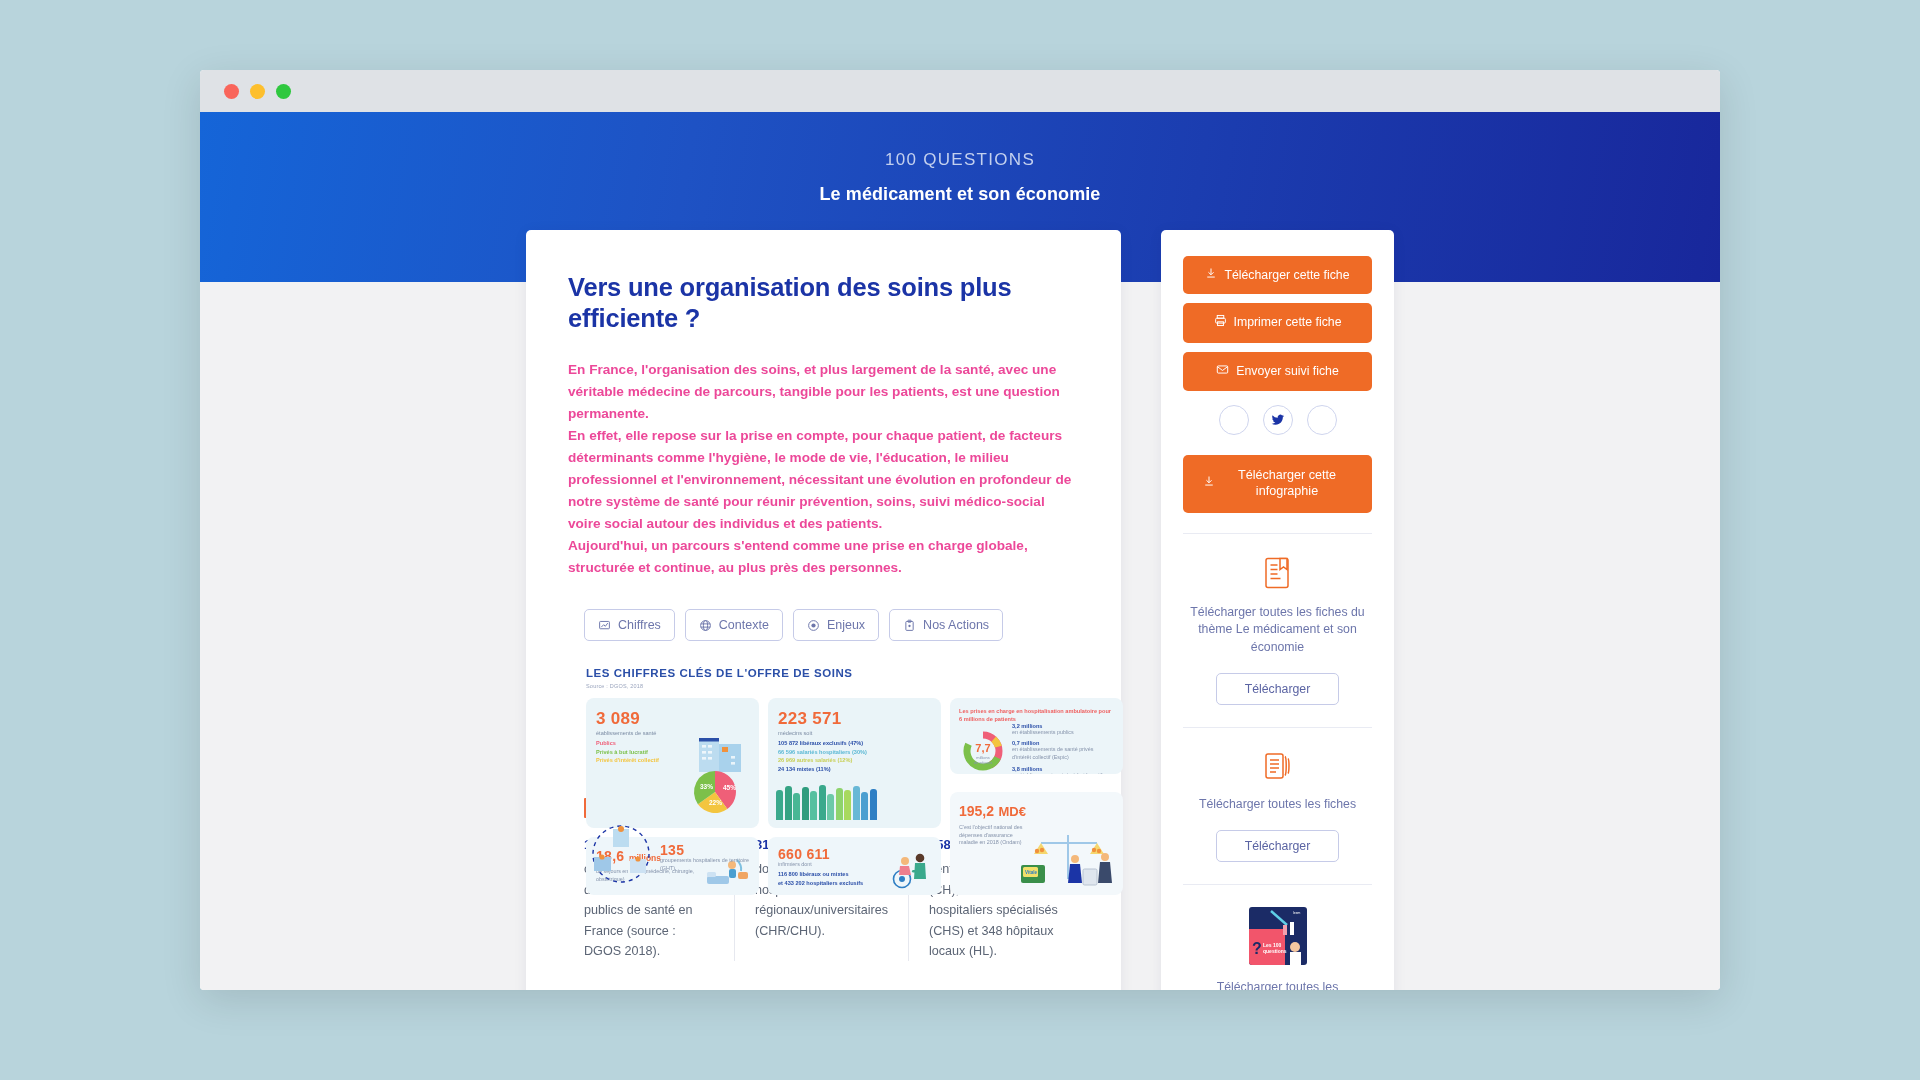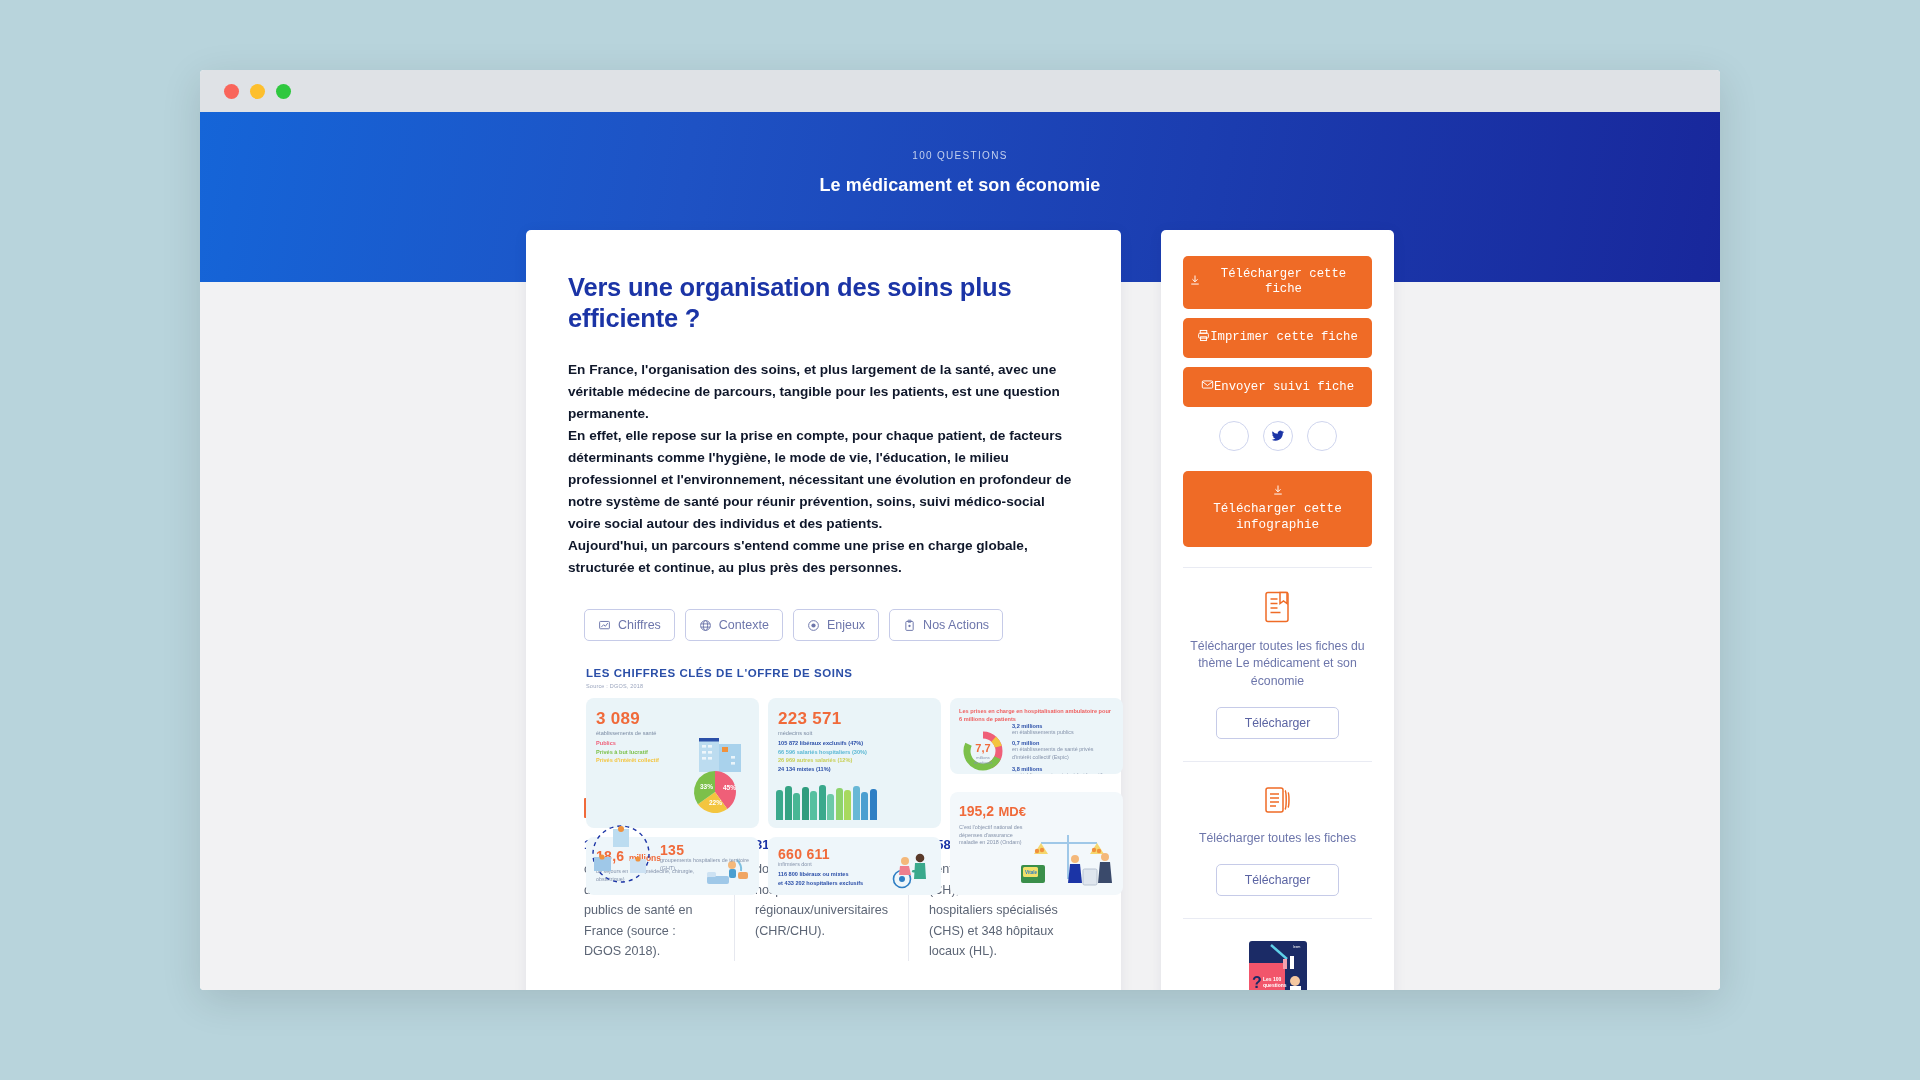--- a/index.html
+++ b/index.html
@@ -26,21 +26,21 @@
 
   .viewport{position:relative;width:100%;height:878px;background:#f2f2f3;overflow:hidden;}
 
   
   .hero{
     position:absolute;left:0;top:0;width:100%;height:170px;
     background:linear-gradient(100deg,#1565d8 0%,#1e52c4 32%,#18279b 100%);
     text-align:center;
   }
   .hero-kicker{
-    color:#c3d0ee;font-size:10px;letter-spacing:1.3px;margin-top:38px;font-weight:400;
+    color:#c3d0ee;font-size:17px;letter-spacing:1.3px;margin-top:38px;font-weight:400;
   }
   .hero-title{
     color:#ffffff;font-size:18px;font-weight:700;margin-top:14px;letter-spacing:.1px;
   }
 
   
   .content-row{
     position:absolute;left:0;top:118px;width:100%;display:flex;justify-content:center;gap:40px;
   }
   .main-card{
@@ -49,21 +49,21 @@
   }
   .side-card{
     width:233px;background:#fff;border-radius:5px;padding:26px 22px 30px 22px;
     box-shadow:0 2px 14px rgba(20,30,80,.07);box-sizing:border-box;min-height:800px;
   }
 
   h1.page-title{
     color:#1b34a6;font-size:25.5px;font-weight:700;margin:0 0 26px 0;letter-spacing:-.2px;line-height:1.2;
   }
   .body-copy{
-    color:#0f172a;font-size:13.6px;font-weight:700;line-height:1.62;margin:0;white-space:pre-line;
+    color:#ec4899;font-size:13.6px;font-weight:700;line-height:1.62;margin:0;white-space:pre-line;
   }
 
   
   .tabs{display:flex;gap:10px;margin:30px 0 0 16px;}
   .tab{
     display:flex;align-items:center;gap:7px;
     border:1px solid #c6cbe8;border-radius:5px;background:#fff;
     padding:8px 13px;color:#6d76ab;font-size:12.5px;cursor:pointer;white-space:nowrap;
   }
   .tab svg{display:block;}
@@ -110,26 +110,26 @@
   .figs{display:flex;margin-left:16px;}
   .fig{
     flex:1;padding:0 20px 0 0;box-sizing:border-box;
   }
   .fig + .fig{border-left:1px solid #e6e8ef;padding-left:20px;}
   .fig-num{color:#1b34a6;font-size:13px;font-weight:700;margin-bottom:7px;}
   .fig-txt{color:#5c6575;font-size:12.6px;line-height:1.62;}
 
   
   .btn-orange{
-    display:flex;align-items:center;justify-content:center;
+    display:flex;align-items:center;justify-content:center;gap:7px;
     background:#ef6b26;color:#fff;border:none;border-radius:5px;
     width:100%;padding:11px 6px;font-size:12.3px;margin-bottom:9px;cursor:pointer;
-    font-family:Liberation Mono, monospace;line-height:1.25;
-  }
-  .btn-orange.tall{padding:13px 20px;font-size:12.6px;margin:0 0 20px 0;flex-direction:column;}
+    font-family:Liberation Sans, sans-serif;line-height:1.25;
+  }
+  .btn-orange.tall{padding:13px 20px;font-size:12.6px;margin:0 0 20px 0;}
   .socials{display:flex;gap:14px;justify-content:center;margin:14px 0 20px 0;}
   .soc{
     width:28px;height:28px;border-radius:50%;border:1px solid #cfd5ee;background:#fff;
     display:flex;align-items:center;justify-content:center;cursor:pointer;
   }
   .dl-card{
     border-top:1px solid #e9ebf3;padding:22px 4px 22px 4px;text-align:center;
   }
   .dl-card:first-of-type{border-top:none;}
   .dl-icon{margin:0 auto 14px auto;display:block;}

